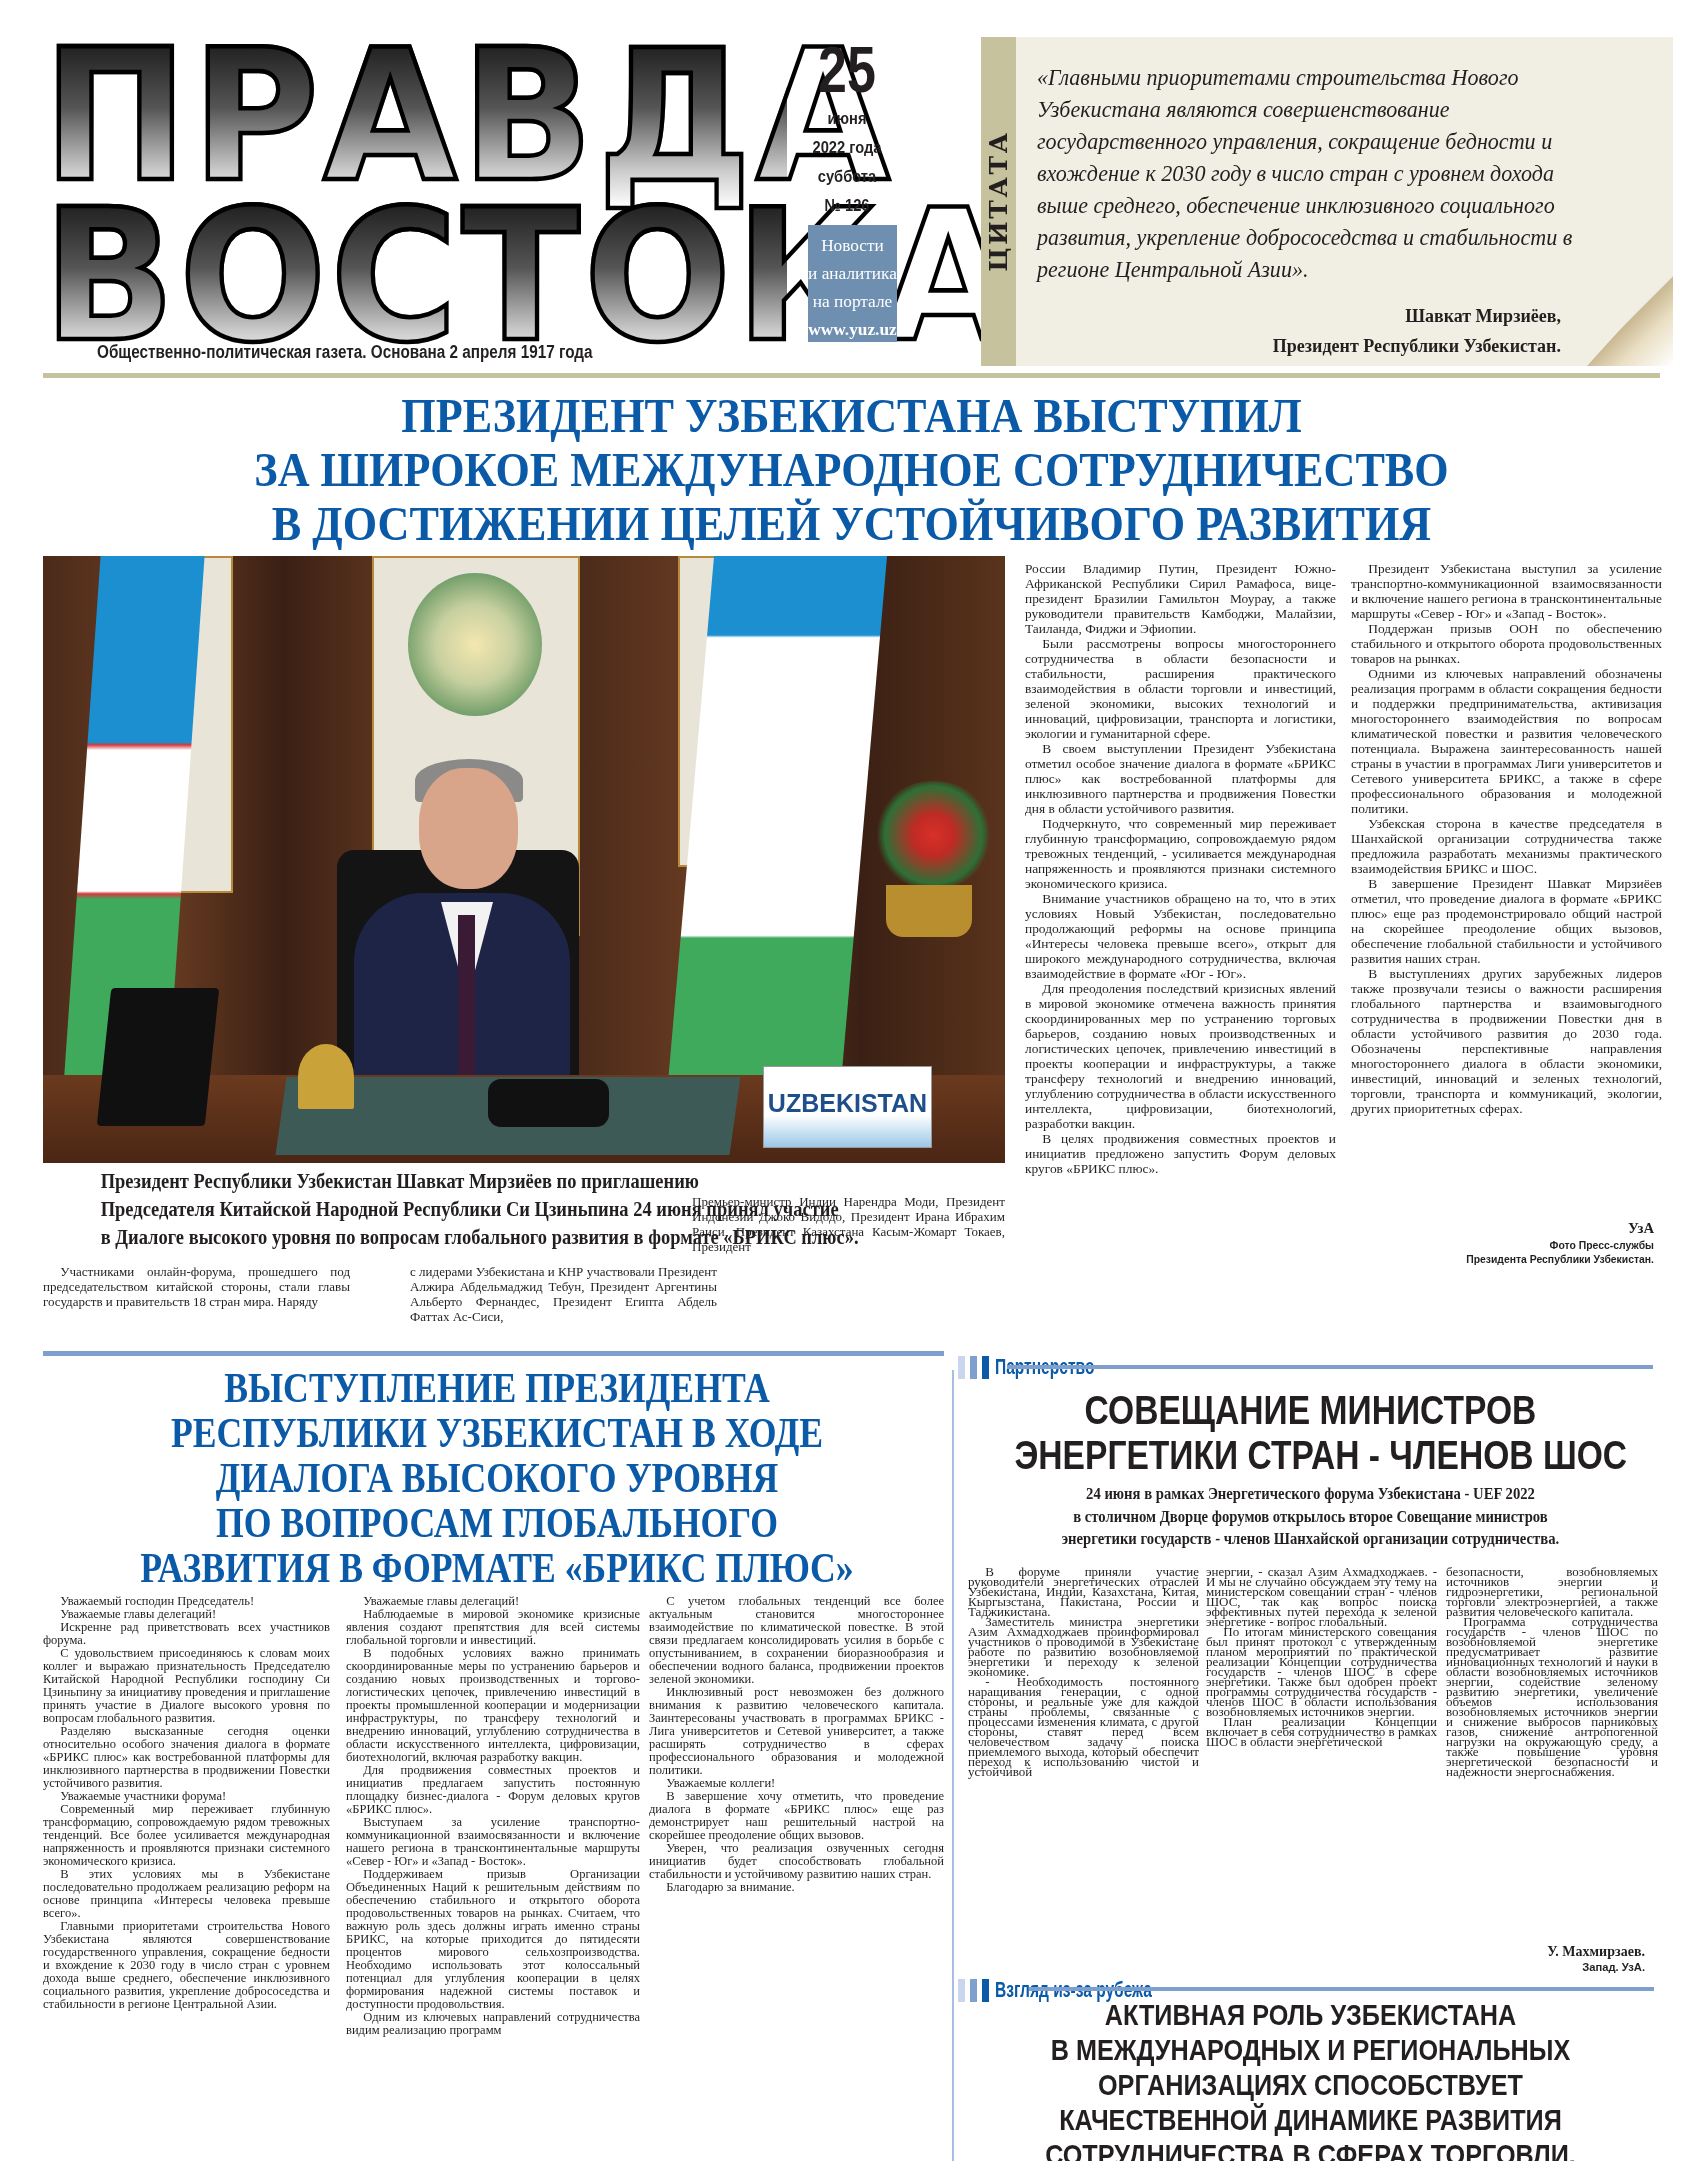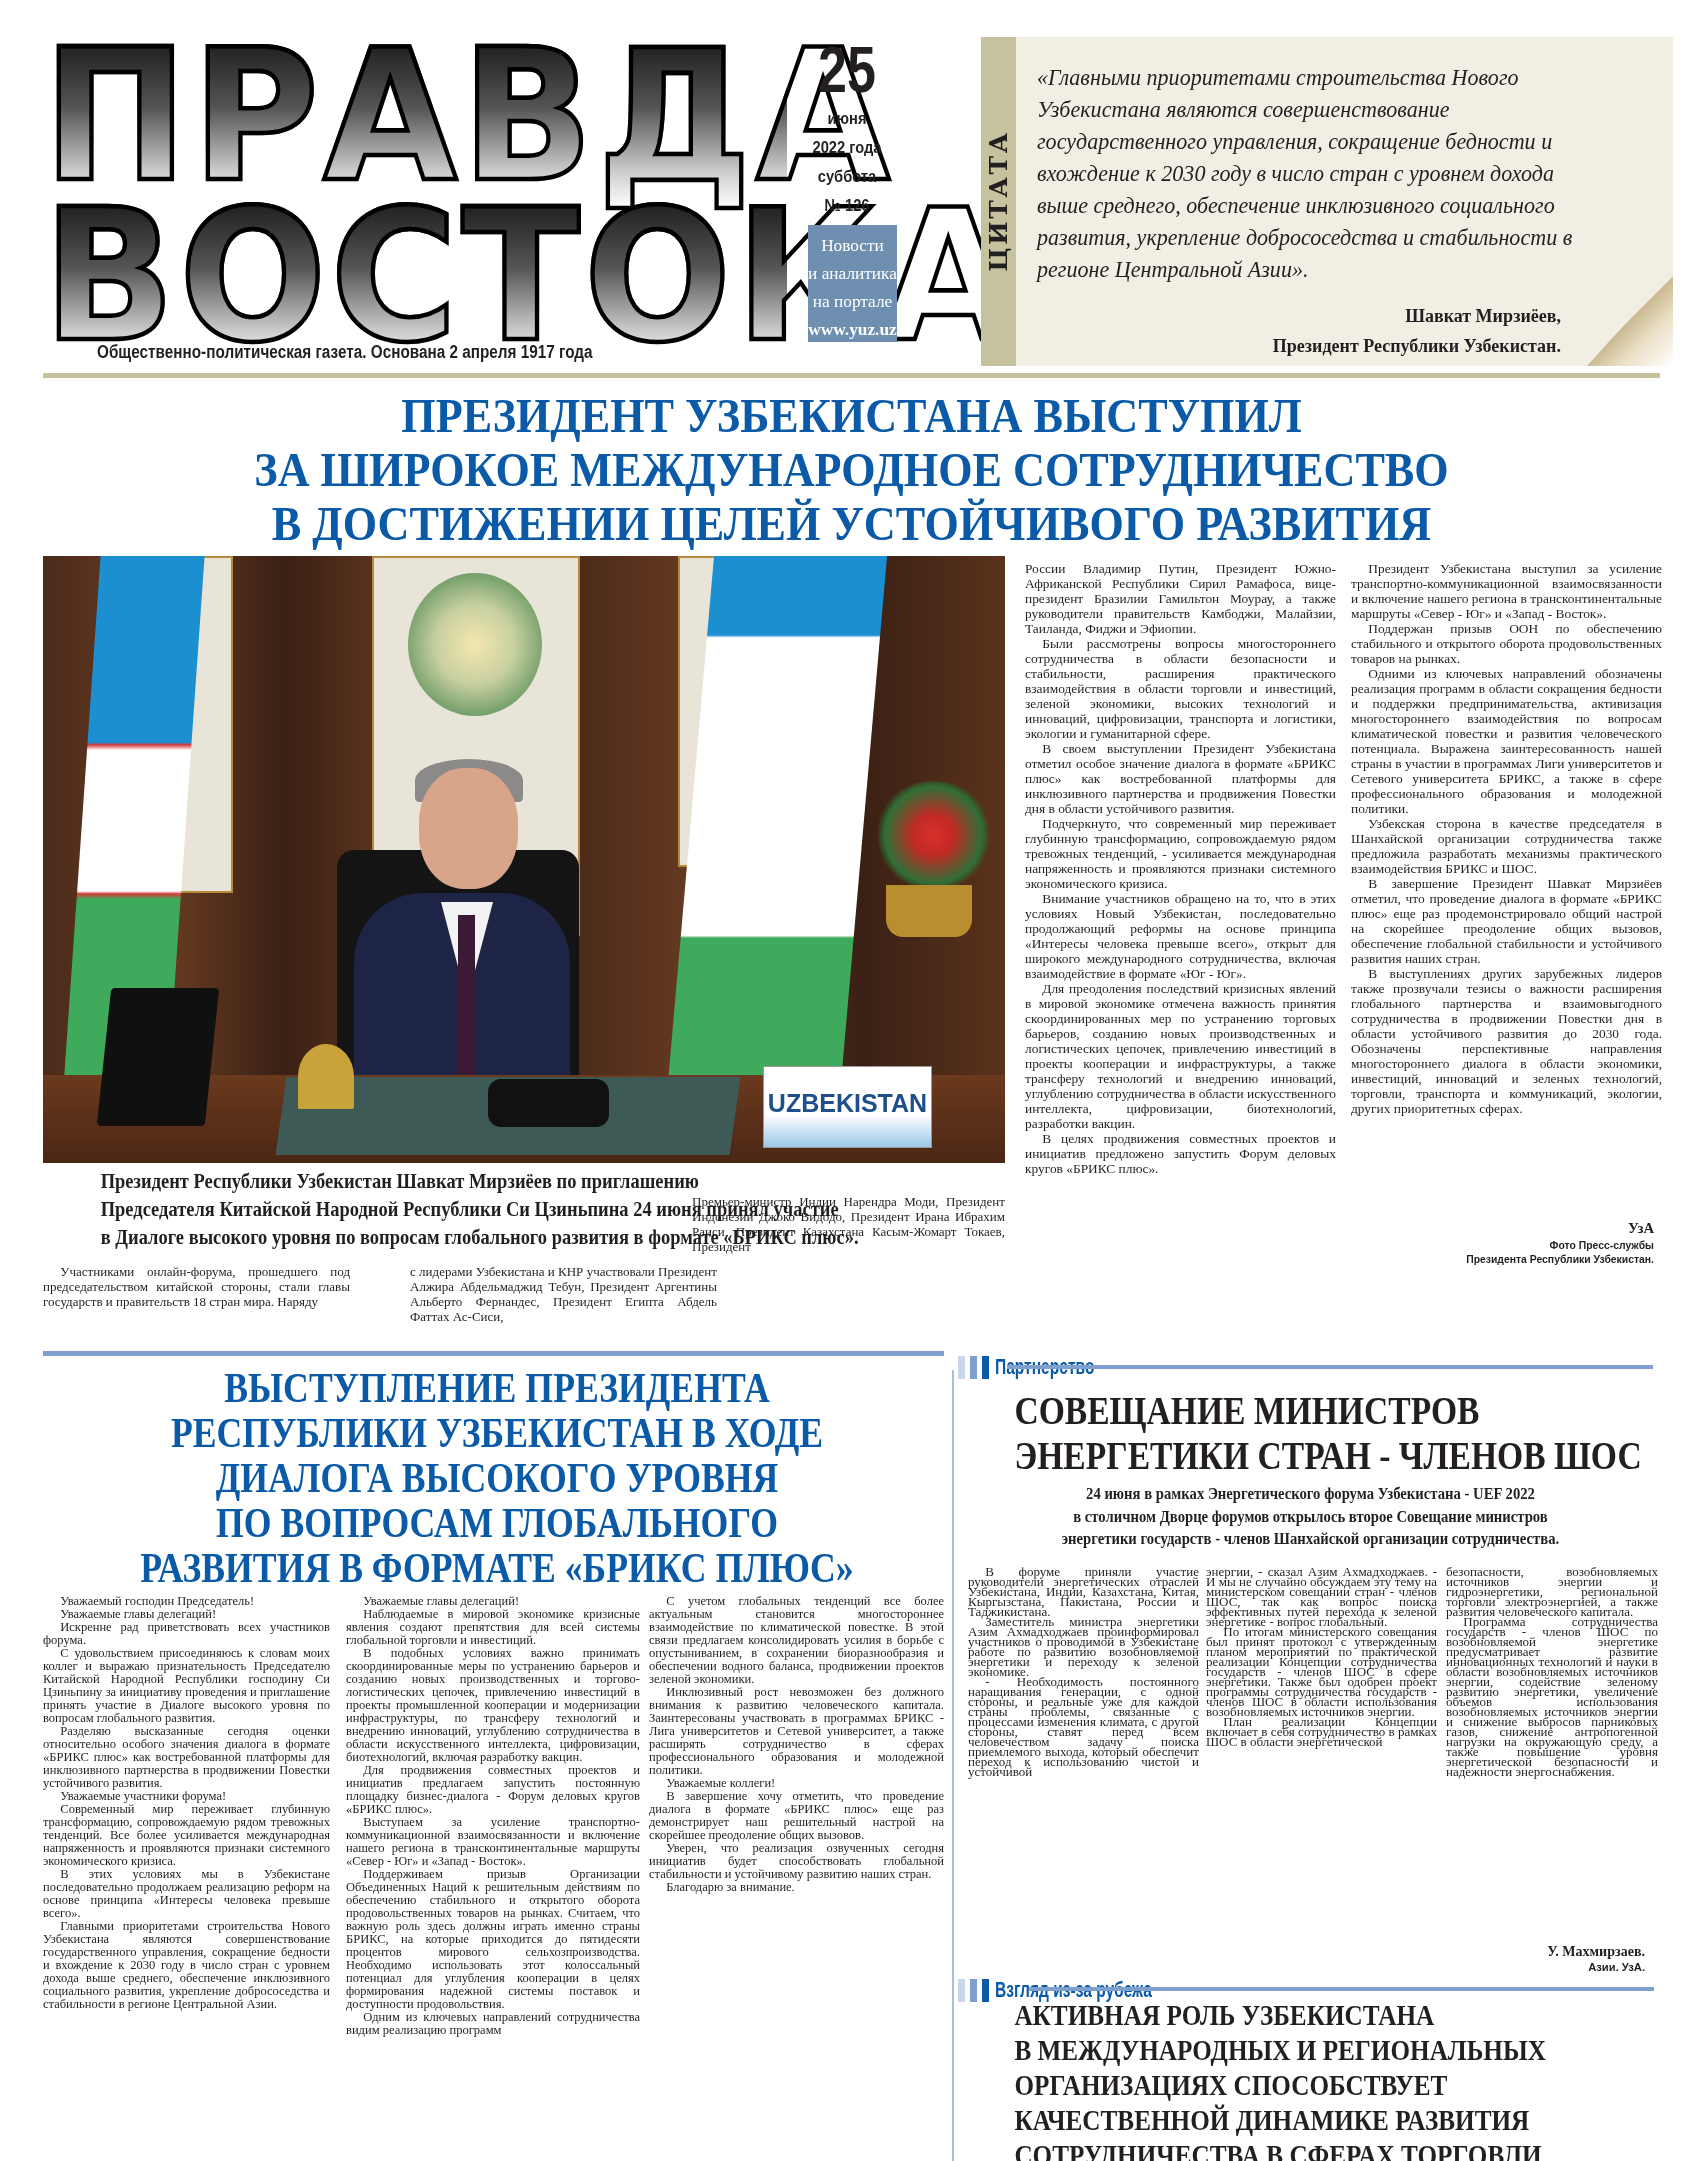--- a/index.html
+++ b/index.html
@@ -108,21 +108,21 @@
   
   .section-label { position: absolute; display: flex; align-items: center; }
   .bars { display: flex; gap: 5.2px; margin-right: 6px; }
   .bars i { display: block; width: 7px; height: 23px; }
   .bars i:nth-child(1) { background: #c9d6ee; }
   .bars i:nth-child(2) { background: #7f9fcf; }
   .bars i:nth-child(3) { background: #0b5aa7; }
   .section-label span { font-family: "Liberation Sans", sans-serif; font-weight: bold; color: #0b5aa7;
     font-size: 21.6px; transform: scaleX(0.72); transform-origin: left; white-space: nowrap; display: inline-block; }
 
-  .hl-black { position: absolute; font-family: Liberation Serif, serif; font-weight: bold; color: #231f20; white-space: nowrap; }
+  .hl-black { position: absolute; text-align: center; font-family: Liberation Sans, sans-serif; font-weight: bold; color: #231f20; white-space: nowrap; }
   .hl-black div { transform: scaleX(0.84); }
   .lead { position: absolute; text-align: center; font-family: "Liberation Serif", serif; font-weight: bold; font-size: 17.3px; line-height: 22.5px; white-space: nowrap; }
   .lead div { transform: scaleX(0.85); }
 </style>
 </head>
 <body>
 
 <div class="logo-line l1">ПРАВДА</div>
 <div class="logo-line l2">ВОСТОКА</div>
 <div class="tagline">Общественно-политическая газета. Основана 2 апреля 1917 года</div>
@@ -292,21 +292,21 @@
   <p class="noind">энергии, - сказал Азим Ахмадходжаев. - И мы не случайно обсуждаем эту тему на министерском совещании стран - членов ШОС, так как вопрос поиска эффективных путей перехода к зеленой энергетике - вопрос глобальный.</p>
   <p>По итогам министерского совещания был принят протокол с утвержденным планом мероприятий по практической реализации Концепции сотрудничества государств - членов ШОС в сфере энергетики. Также был одобрен проект программы сотрудничества государств - членов ШОС в области использования возобновляемых источников энергии.</p>
   <p>План реализации Концепции включает в себя сотрудничество в рамках ШОС в области энергетической</p>
 </div>
 <div class="col" style="left:1446px;top:1567px;width:212px;font-size:13px;line-height:10px;">
   <p class="noind">безопасности, возобновляемых источников энергии и гидроэнергетики, региональной торговли электроэнергией, а также развития человеческого капитала.</p>
   <p>Программа сотрудничества государств - членов ШОС по возобновляемой энергетике предусматривает развитие инновационных технологий и науки в области возобновляемых источников энергии, содействие зеленому развитию энергетики, увеличение объемов использования возобновляемых источников энергии и снижение выбросов парниковых газов, снижение антропогенной нагрузки на окружающую среду, а также повышение уровня энергетической безопасности и надежности энергоснабжения.</p>
 </div>
 <div class="abs sign" style="left:1446px;top:1945px;width:199px;font-size:14px;line-height:14.7px;">
   <div>У. Махмирзаев.</div>
-  <div style="font-family:'Liberation Sans',sans-serif;font-size:11.2px;">Азии. УзА.</div>
+  <div style="font-family:'Liberation Sans',sans-serif;font-size:11.2px;">Запад. УзА.</div>
 </div>
 
 <div class="section-label" style="left:958px;top:1977px;">
   <div class="bars">
       <i></i>
       <i></i>
       <i></i>
     </div>
   <span>Взгляд из-за рубежа</span>
 </div>

